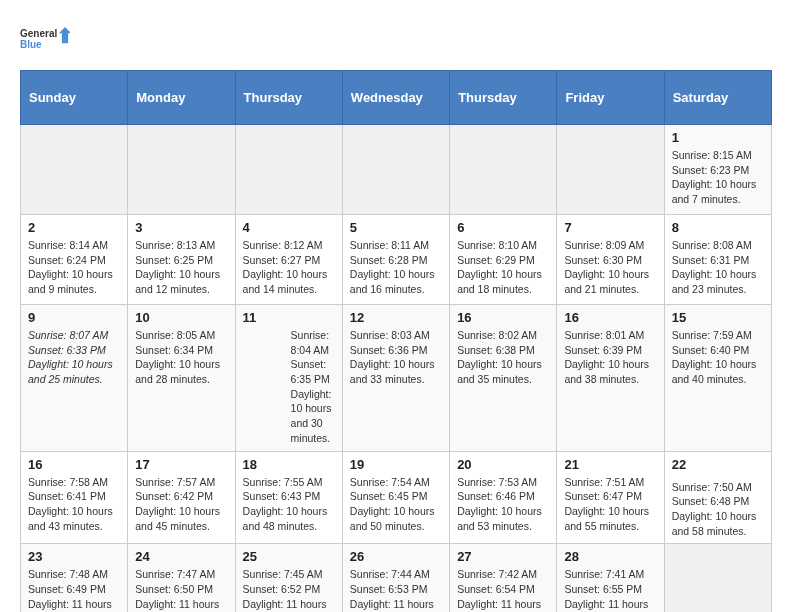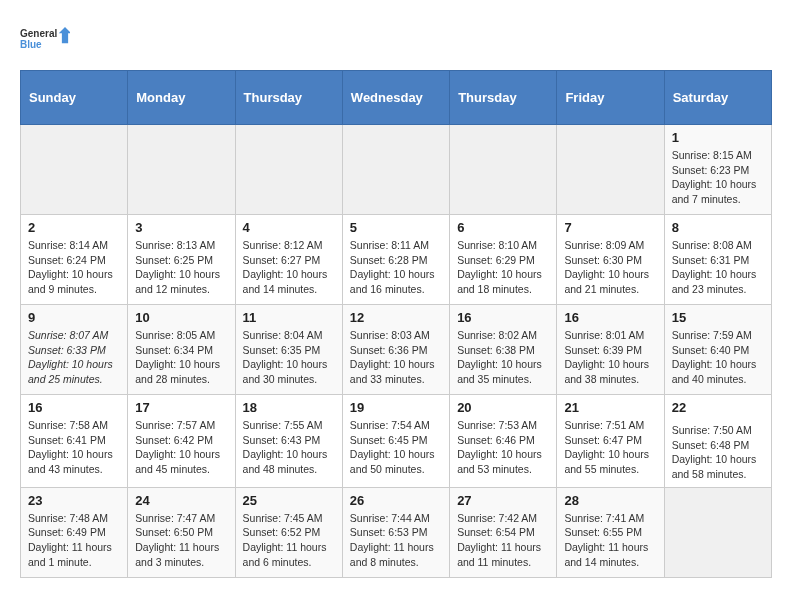--- a/index.html
+++ b/index.html
@@ -175,21 +175,21 @@
 Daylight: 10 hours and 25 minutes.</div>
         </td>
         <td>
           <div class="day-number">10</div>
           <div class="day-info" style="white-space: pre-line;">Sunrise: 8:05 AM
 Sunset: 6:34 PM
 Daylight: 10 hours and 28 minutes.</div>
         </td>
         <td>
           <div class="day-number">11</div>
-          <div class="day-info" style="white-space: pre-line;">Sunrise: 8:04 AM
+          <div class="day-info" style="white-space: pre-line; margin-left: 48px;">Sunrise: 8:04 AM
 Sunset: 6:35 PM
 Daylight: 10 hours and 30 minutes.</div>
         </td>
         <td>
           <div class="day-number">12</div>
           <div class="day-info" style="white-space: pre-line;">Sunrise: 8:03 AM
 Sunset: 6:36 PM
 Daylight: 10 hours and 33 minutes.</div>
         </td>
         <td>

